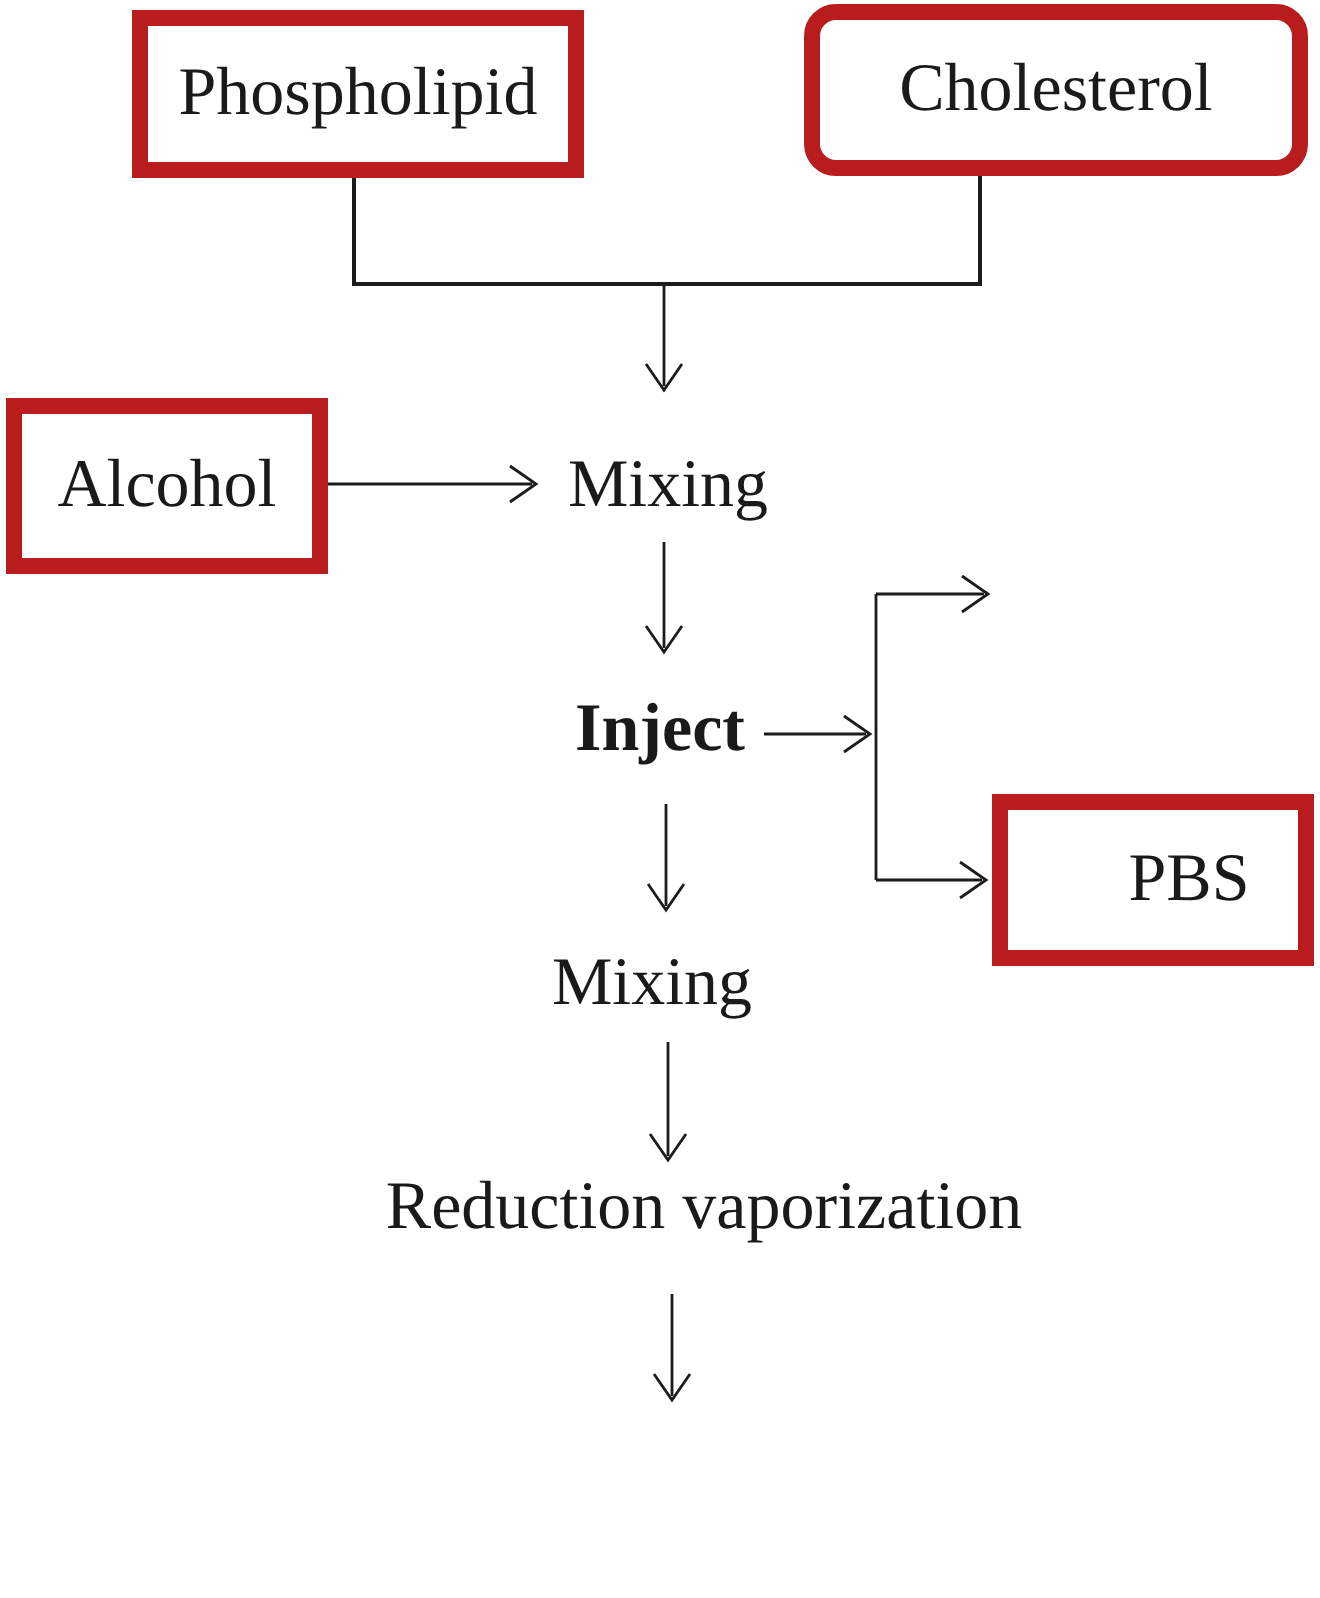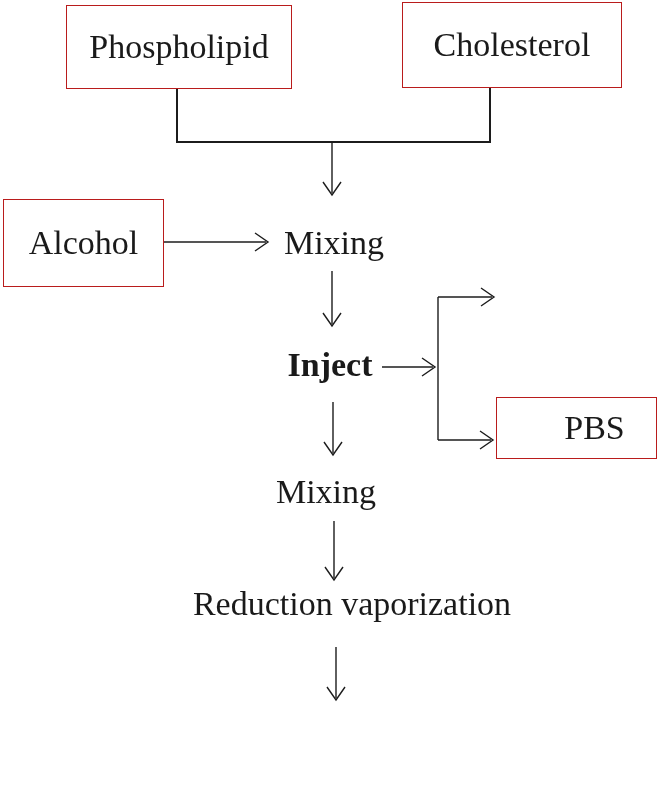--- a/index.html
+++ b/index.html
@@ -26,42 +26,42 @@
   .connector-layer path {
     fill: none;
     stroke: var(--line-color, #1c1c1c);
   }
   .shaft { stroke-width: 1.4px; }
   .trunk { stroke-width: 2px; }
   .head  { stroke-width: 1.4px; }
   .node-box {
     position: absolute;
     box-sizing: border-box;
-    border: 1px solid #b91c1c;
+    border: 8px solid #b91c1c;
     background: #ffffff;
     display: flex;
     align-items: center;
     justify-content: center;
   }
   .node-label, .step-label {
     font-size: 34px;
     line-height: 1;
     white-space: nowrap;
     color: var(--text-color, #1a1a1a);
   }
   .step-label {
     position: absolute;
     transform: translateX(-50%);
   }
   
   .box-phospholipid { left: 66px;  top: 5px;   width: 226px; height: 84px; }
-  .box-cholesterol  { left: 402px; top: 2px;   width: 220px; height: 86px; }
+  .box-cholesterol  { left: 402px; top: 2px;   width: 252px; height: 86px; border-radius: 16px; }
   .box-alcohol      { left: 3px;   top: 199px; width: 161px; height: 88px; }
   .box-vc           { left: 497px; top: 252px; width: 158px; height: 86px; }
-  .box-pbs          { left: 496px; top: 397px; width: 161px; height: 62px; padding-left: 36px; }
+  .box-pbs          { left: 496px; top: 397px; width: 161px; height: 86px; padding-left: 36px; }
   .box-liposome     { left: 233px; top: 704px; width: 207px; height: 91px; }
   
   .step-mixing-1    { left: 334px; top: 226px; }
   .step-inject      { left: 330px; top: 348px; font-weight: bold; }
   .step-mixing-2    { left: 326px; top: 475px; }
   .step-reduction   { left: 352px; top: 587px; }
 </style>
 </head>
 <body>
 

